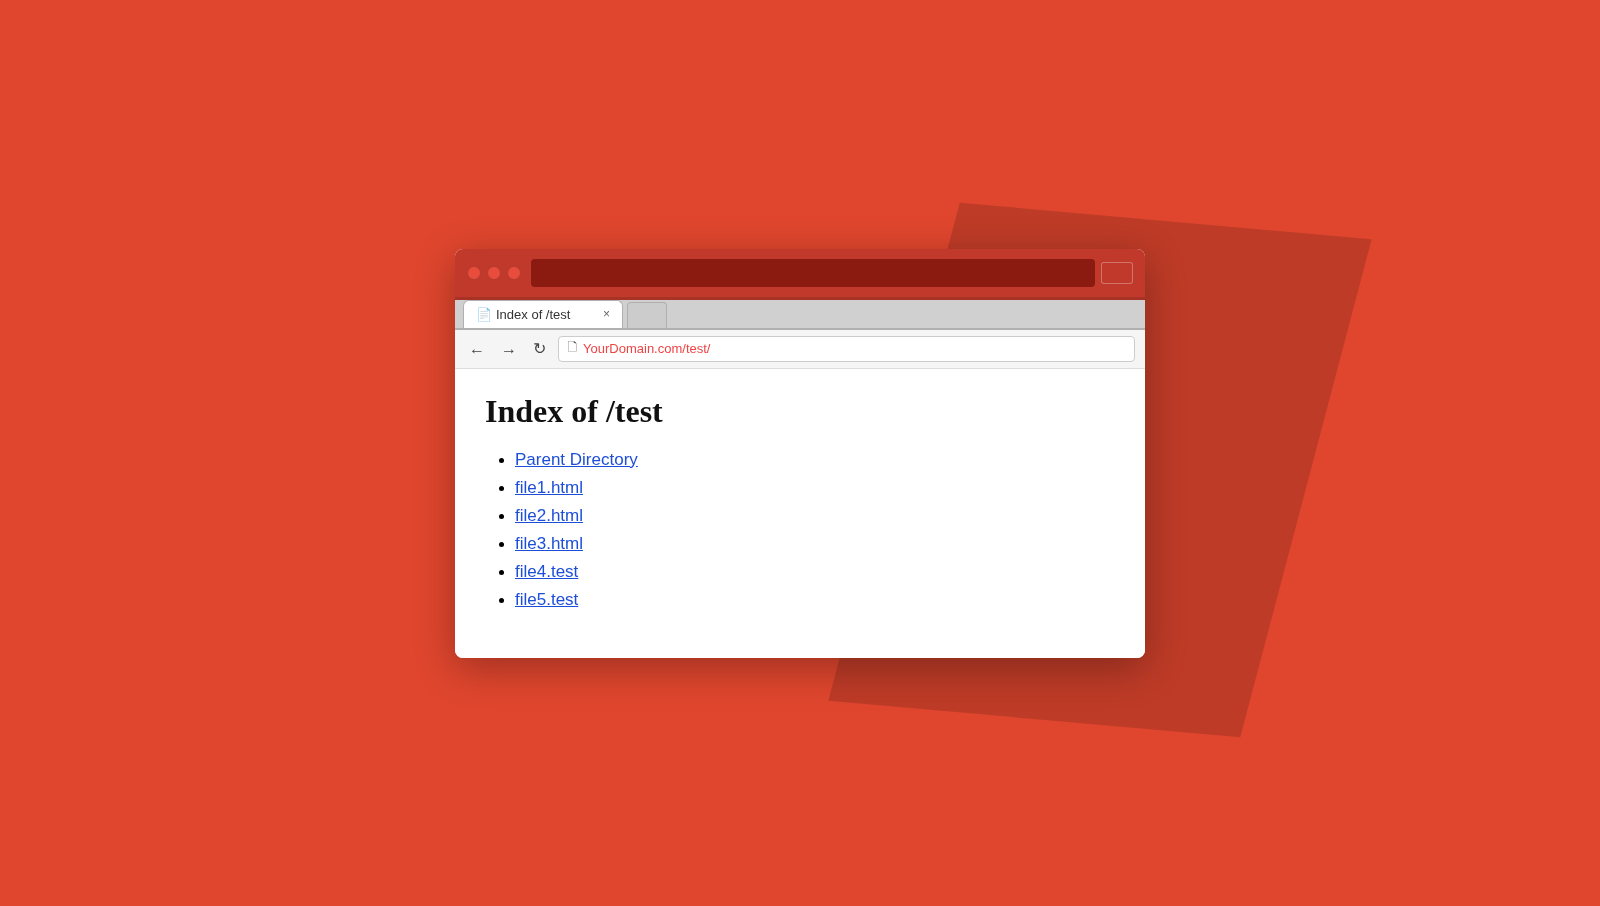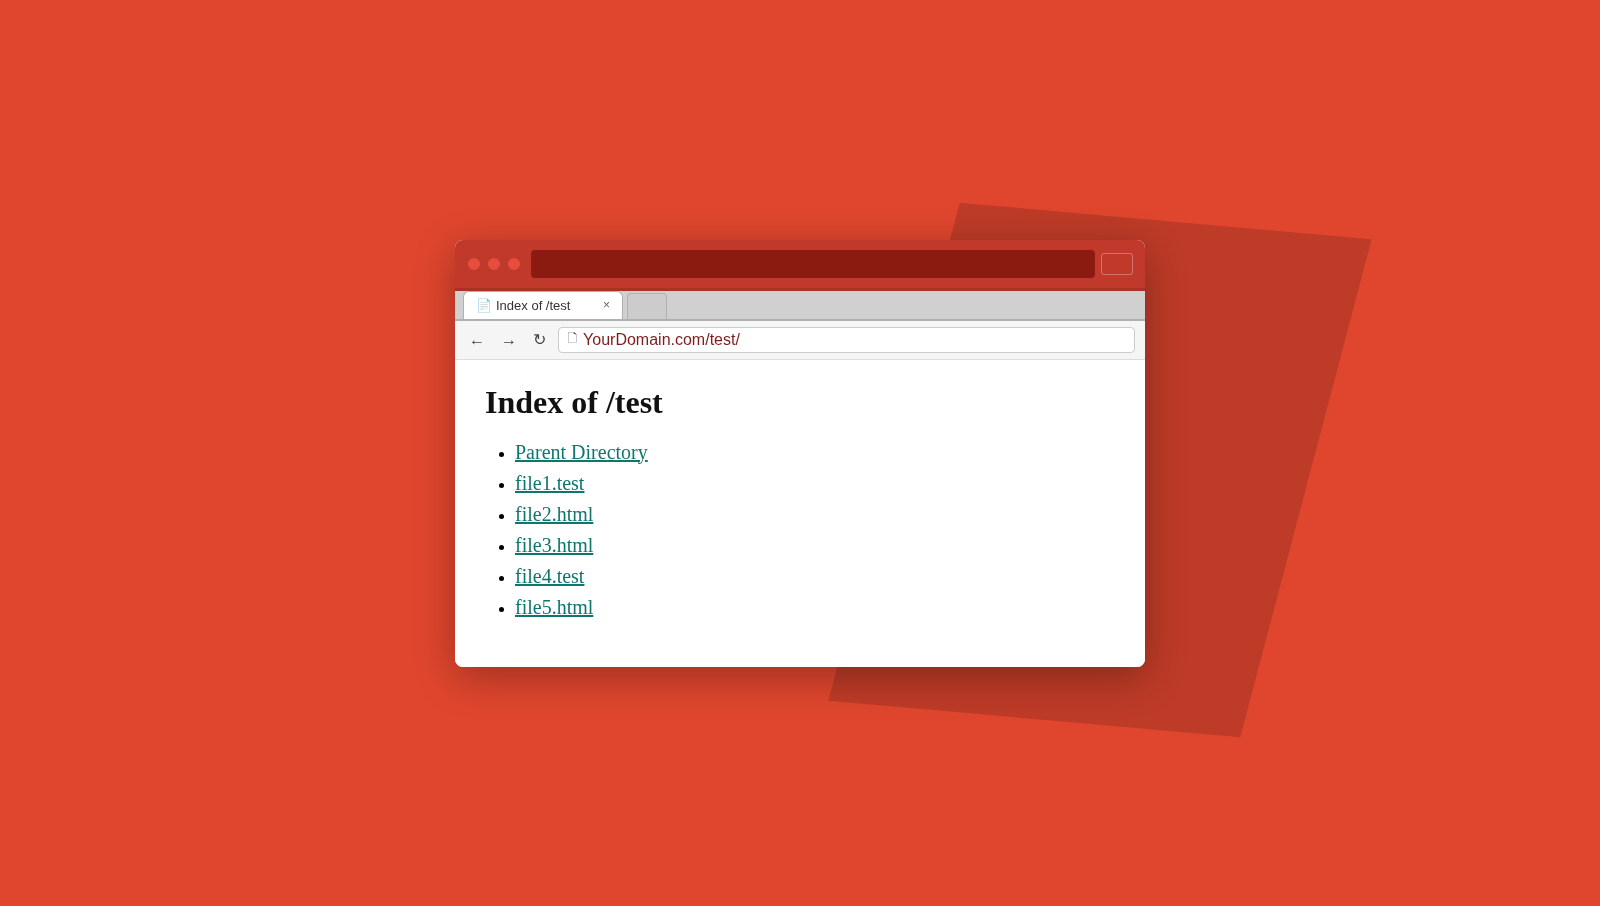--- a/index.html
+++ b/index.html
@@ -164,22 +164,22 @@
       align-items: center;
       gap: 6px;
     }
 
     .url-icon {
       font-size: 12px;
       color: #555;
     }
 
     .url-text {
-      font-size: 16px;
-      color: #7f1d1d;
+      font-size: 13px;
+      color: #ef4444;
     }
 
     
     .page-content {
       background: #ffffff;
       padding: 24px 30px 40px 30px;
       min-height: 280px;
     }
 
     .page-title {
@@ -193,24 +193,24 @@
     .file-list {
       list-style: disc;
       padding-left: 30px;
     }
 
     .file-list li {
       margin-bottom: 8px;
     }
 
     .file-list a {
-      color: #0f766e;
+      color: #1d4ed8;
       text-decoration: underline;
-      font-size: 20px;
-      font-family: Liberation Serif, serif;
+      font-size: 17px;
+      font-family: Liberation Sans, sans-serif;
     }
   </style>
 </head>
 <body>
 
 <div class="shadow-shape"></div>
 
 <div class="browser-window">
 
   <div class="browser-chrome">
@@ -241,21 +241,21 @@
     <div class="url-bar">
       <span class="url-icon">🗋</span>
       <span class="url-text">YourDomain.com/test/</span>
     </div>
   </div>
 
   <div class="page-content">
     <h1 class="page-title">Index of /test</h1>
     <ul class="file-list">
     <li><a href="#">Parent Directory</a></li>
-        <li><a href="#">file1.test</a></li>
+        <li><a href="#">file1.html</a></li>
         <li><a href="#">file2.html</a></li>
         <li><a href="#">file3.html</a></li>
         <li><a href="#">file4.test</a></li>
-        <li><a href="#">file5.html</a></li>
+        <li><a href="#">file5.test</a></li>
       </ul>
   </div>
 
 </div>
 
 </body></html>

